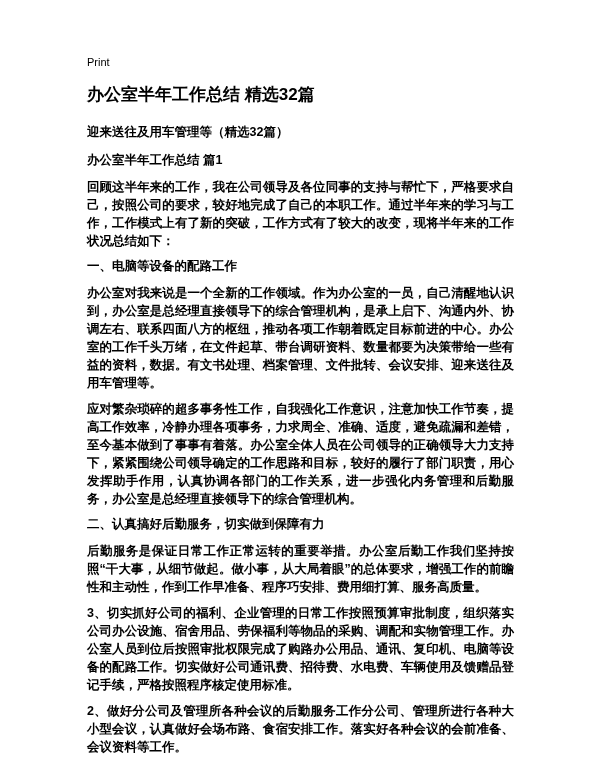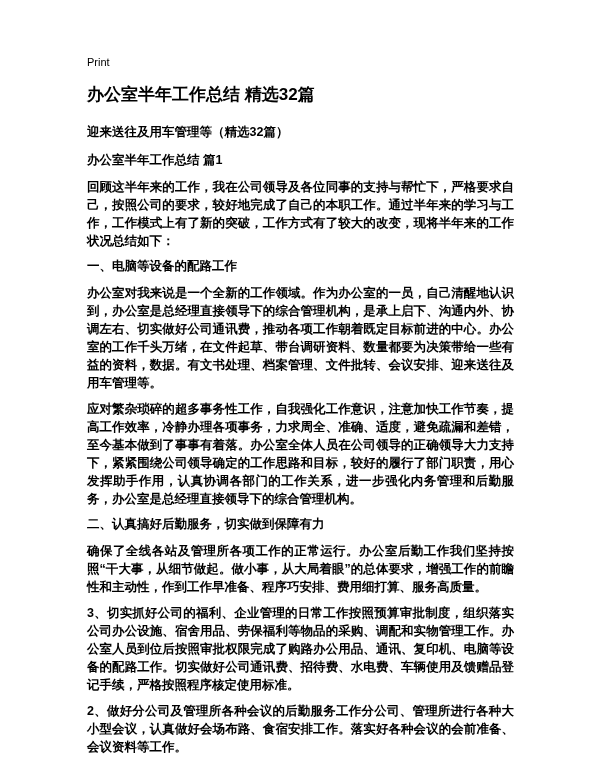--- a/index.html
+++ b/index.html
@@ -60,25 +60,25 @@
   <h1 class="doc-title">办公室半年工作总结 精选32篇</h1>
 
   <div class="doc-subtitle">迎来送往及用车管理等（精选32篇）</div>
 
   <h2 class="section-heading">办公室半年工作总结 篇1</h2>
 
   <p class="para">回顾这半年来的工作，我在公司领导及各位同事的支持与帮忙下，严格要求自己，按照公司的要求，较好地完成了自己的本职工作。通过半年来的学习与工作，工作模式上有了新的突破，工作方式有了较大的改变，现将半年来的工作状况总结如下：</p>
 
   <h2 class="section-heading">一、电脑等设备的配路工作</h2>
 
-  <p class="para">办公室对我来说是一个全新的工作领域。作为办公室的一员，自己清醒地认识到，办公室是总经理直接领导下的综合管理机构，是承上启下、沟通内外、协调左右、切实做好公司通讯费，推动各项工作朝着既定目标前进的中心。办公室的工作千头万绪，在文件起草、带台调研资料、数量都要为决策带给一些有益的资料，数据。有文书处理、档案管理、文件批转、会议安排、迎来送往及用车管理等。</p>
+  <p class="para">办公室对我来说是一个全新的工作领域。作为办公室的一员，自己清醒地认识到，办公室是总经理直接领导下的综合管理机构，是承上启下、沟通内外、协调左右、联系四面八方的枢纽，推动各项工作朝着既定目标前进的中心。办公室的工作千头万绪，在文件起草、带台调研资料、数量都要为决策带给一些有益的资料，数据。有文书处理、档案管理、文件批转、会议安排、迎来送往及用车管理等。</p>
 
   <p class="para">应对繁杂琐碎的超多事务性工作，自我强化工作意识，注意加快工作节奏，提高工作效率，冷静办理各项事务，力求周全、准确、适度，避免疏漏和差错，至今基本做到了事事有着落。办公室全体人员在公司领导的正确领导大力支持下，紧紧围绕公司领导确定的工作思路和目标，较好的履行了部门职责，用心发挥助手作用，认真协调各部门的工作关系，进一步强化内务管理和后勤服务，办公室是总经理直接领导下的综合管理机构。</p>
 
   <h2 class="section-heading">二、认真搞好后勤服务，切实做到保障有力</h2>
 
-  <p class="para">确保了全线各站及管理所各项工作的正常运行。办公室后勤工作我们坚持按照“干大事，从细节做起。做小事，从大局着眼”的总体要求，增强工作的前瞻性和主动性，作到工作早准备、程序巧安排、费用细打算、服务高质量。</p>
+  <p class="para">后勤服务是保证日常工作正常运转的重要举措。办公室后勤工作我们坚持按照“干大事，从细节做起。做小事，从大局着眼”的总体要求，增强工作的前瞻性和主动性，作到工作早准备、程序巧安排、费用细打算、服务高质量。</p>
 
   <p class="para">3、切实抓好公司的福利、企业管理的日常工作按照预算审批制度，组织落实公司办公设施、宿舍用品、劳保福利等物品的采购、调配和实物管理工作。办公室人员到位后按照审批权限完成了购路办公用品、通讯、复印机、电脑等设备的配路工作。切实做好公司通讯费、招待费、水电费、车辆使用及馈赠品登记手续，严格按照程序核定使用标准。</p>
 
   <p class="para">2、做好分公司及管理所各种会议的后勤服务工作分公司、管理所进行各种大小型会议，认真做好会场布路、食宿安排工作。落实好各种会议的会前准备、会议资料等工作。</p>
 
 </div>
 
 </body></html>

